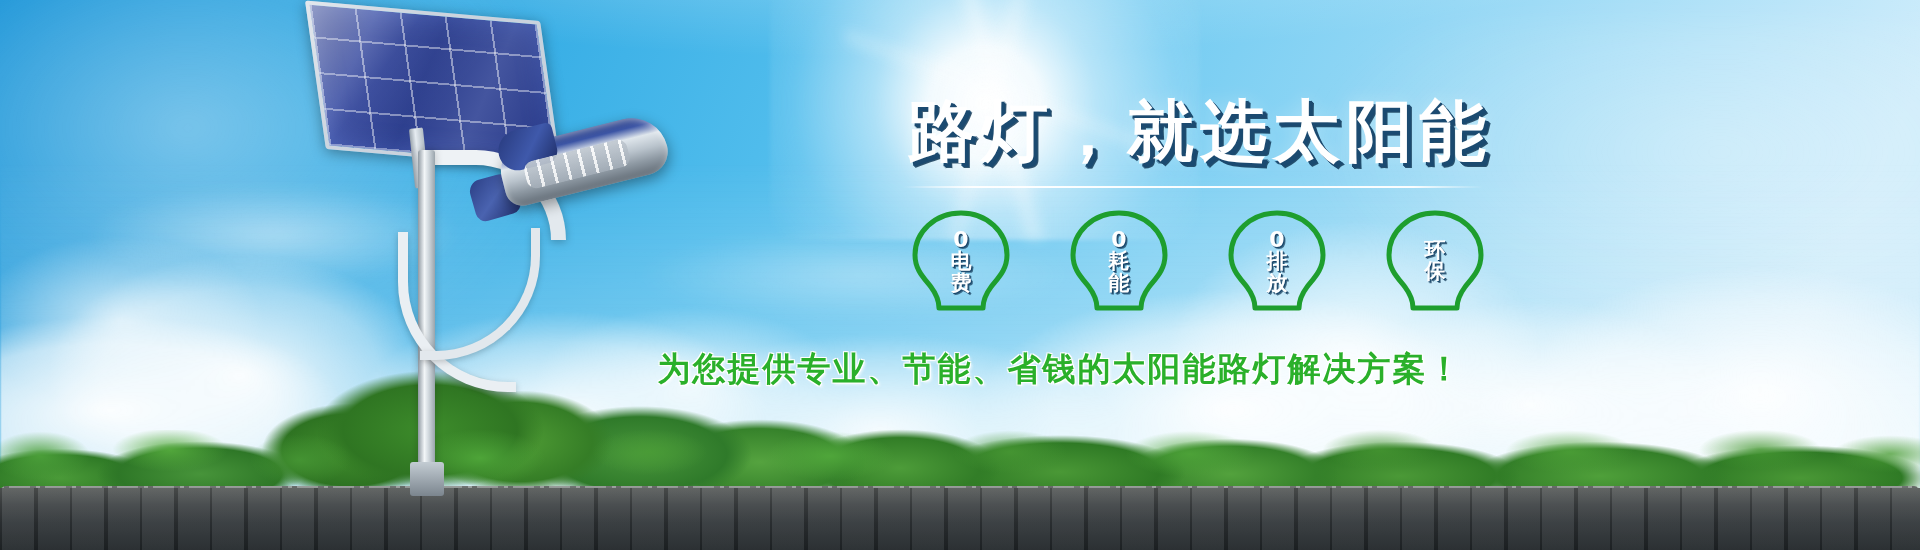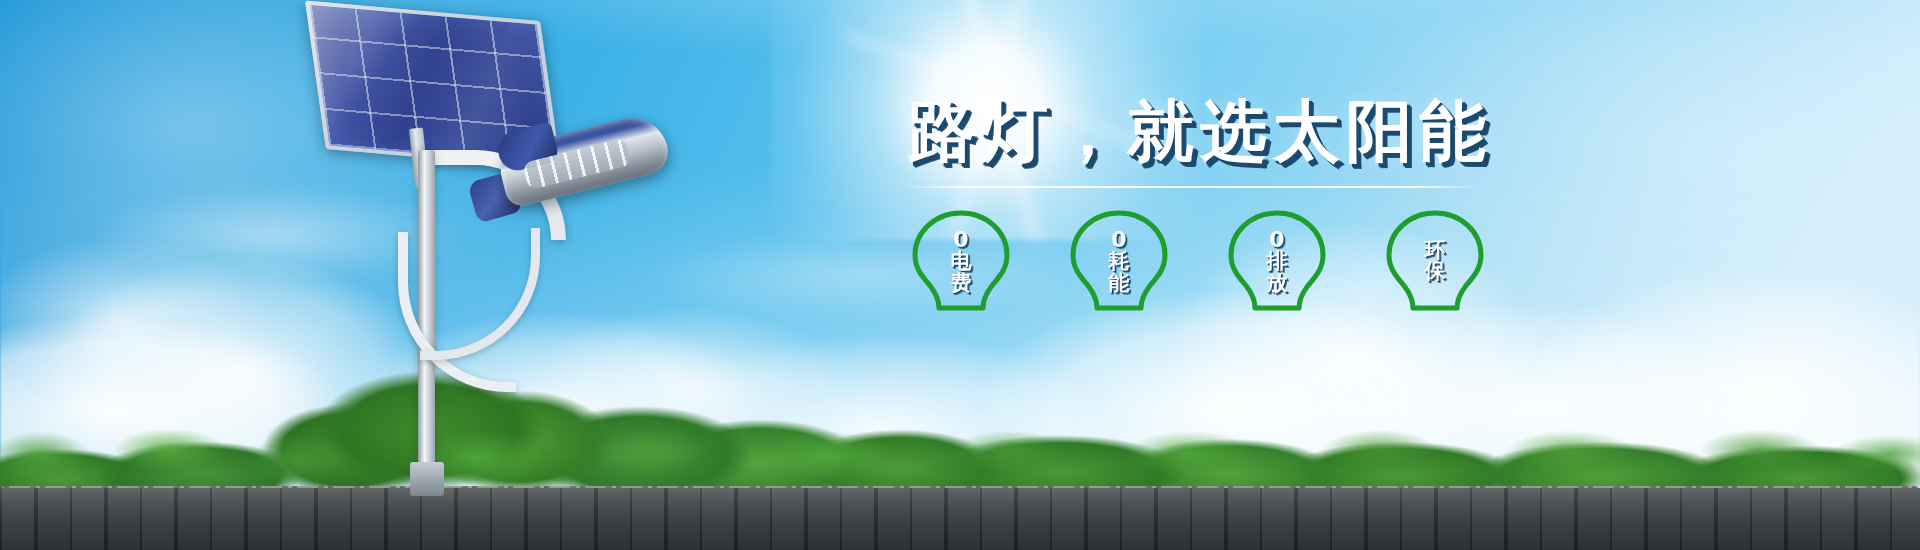--- a/index.html
+++ b/index.html
@@ -342,15 +342,16 @@
           <div class="badge-num"></div>
           <div class="badge-label">
             <span>环</span>
             <span>保</span>
           </div>
         </div>
       </div>
 
     </div>
 
+    <div class="tagline">为您提供专业、节能、省钱的太阳能路灯解决方案！</div>
 
   </div>
 </div>
 
 </body></html>

